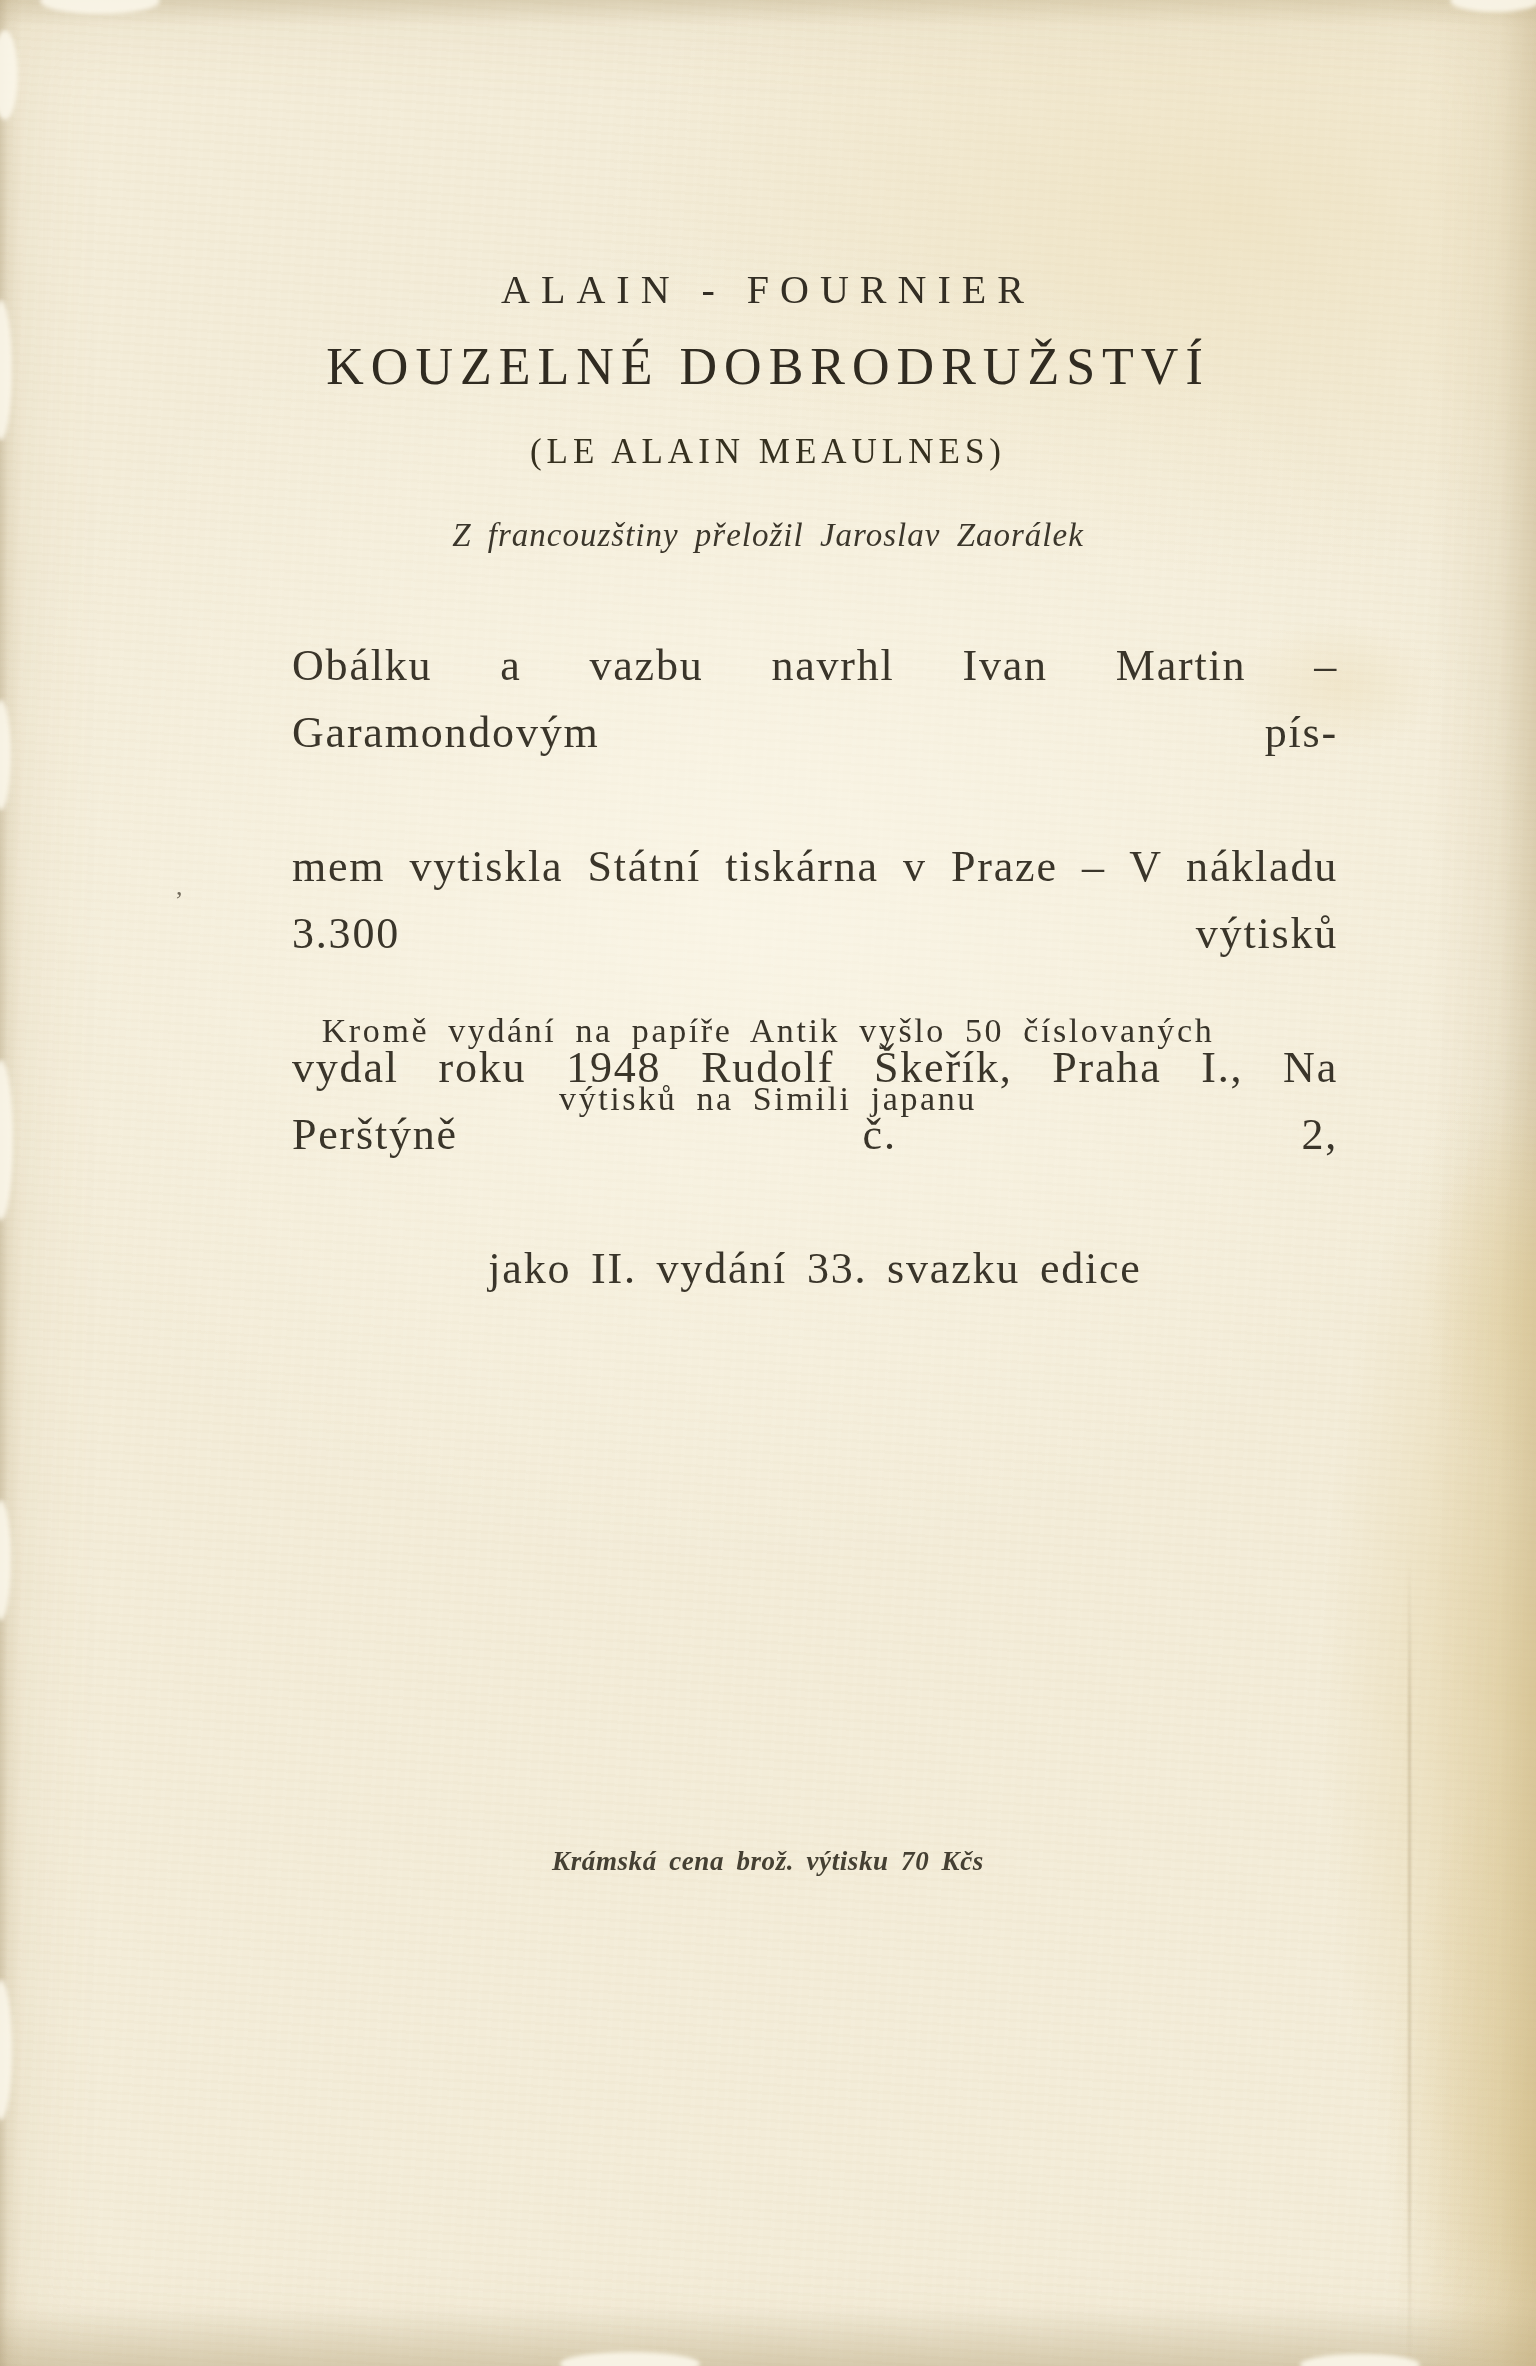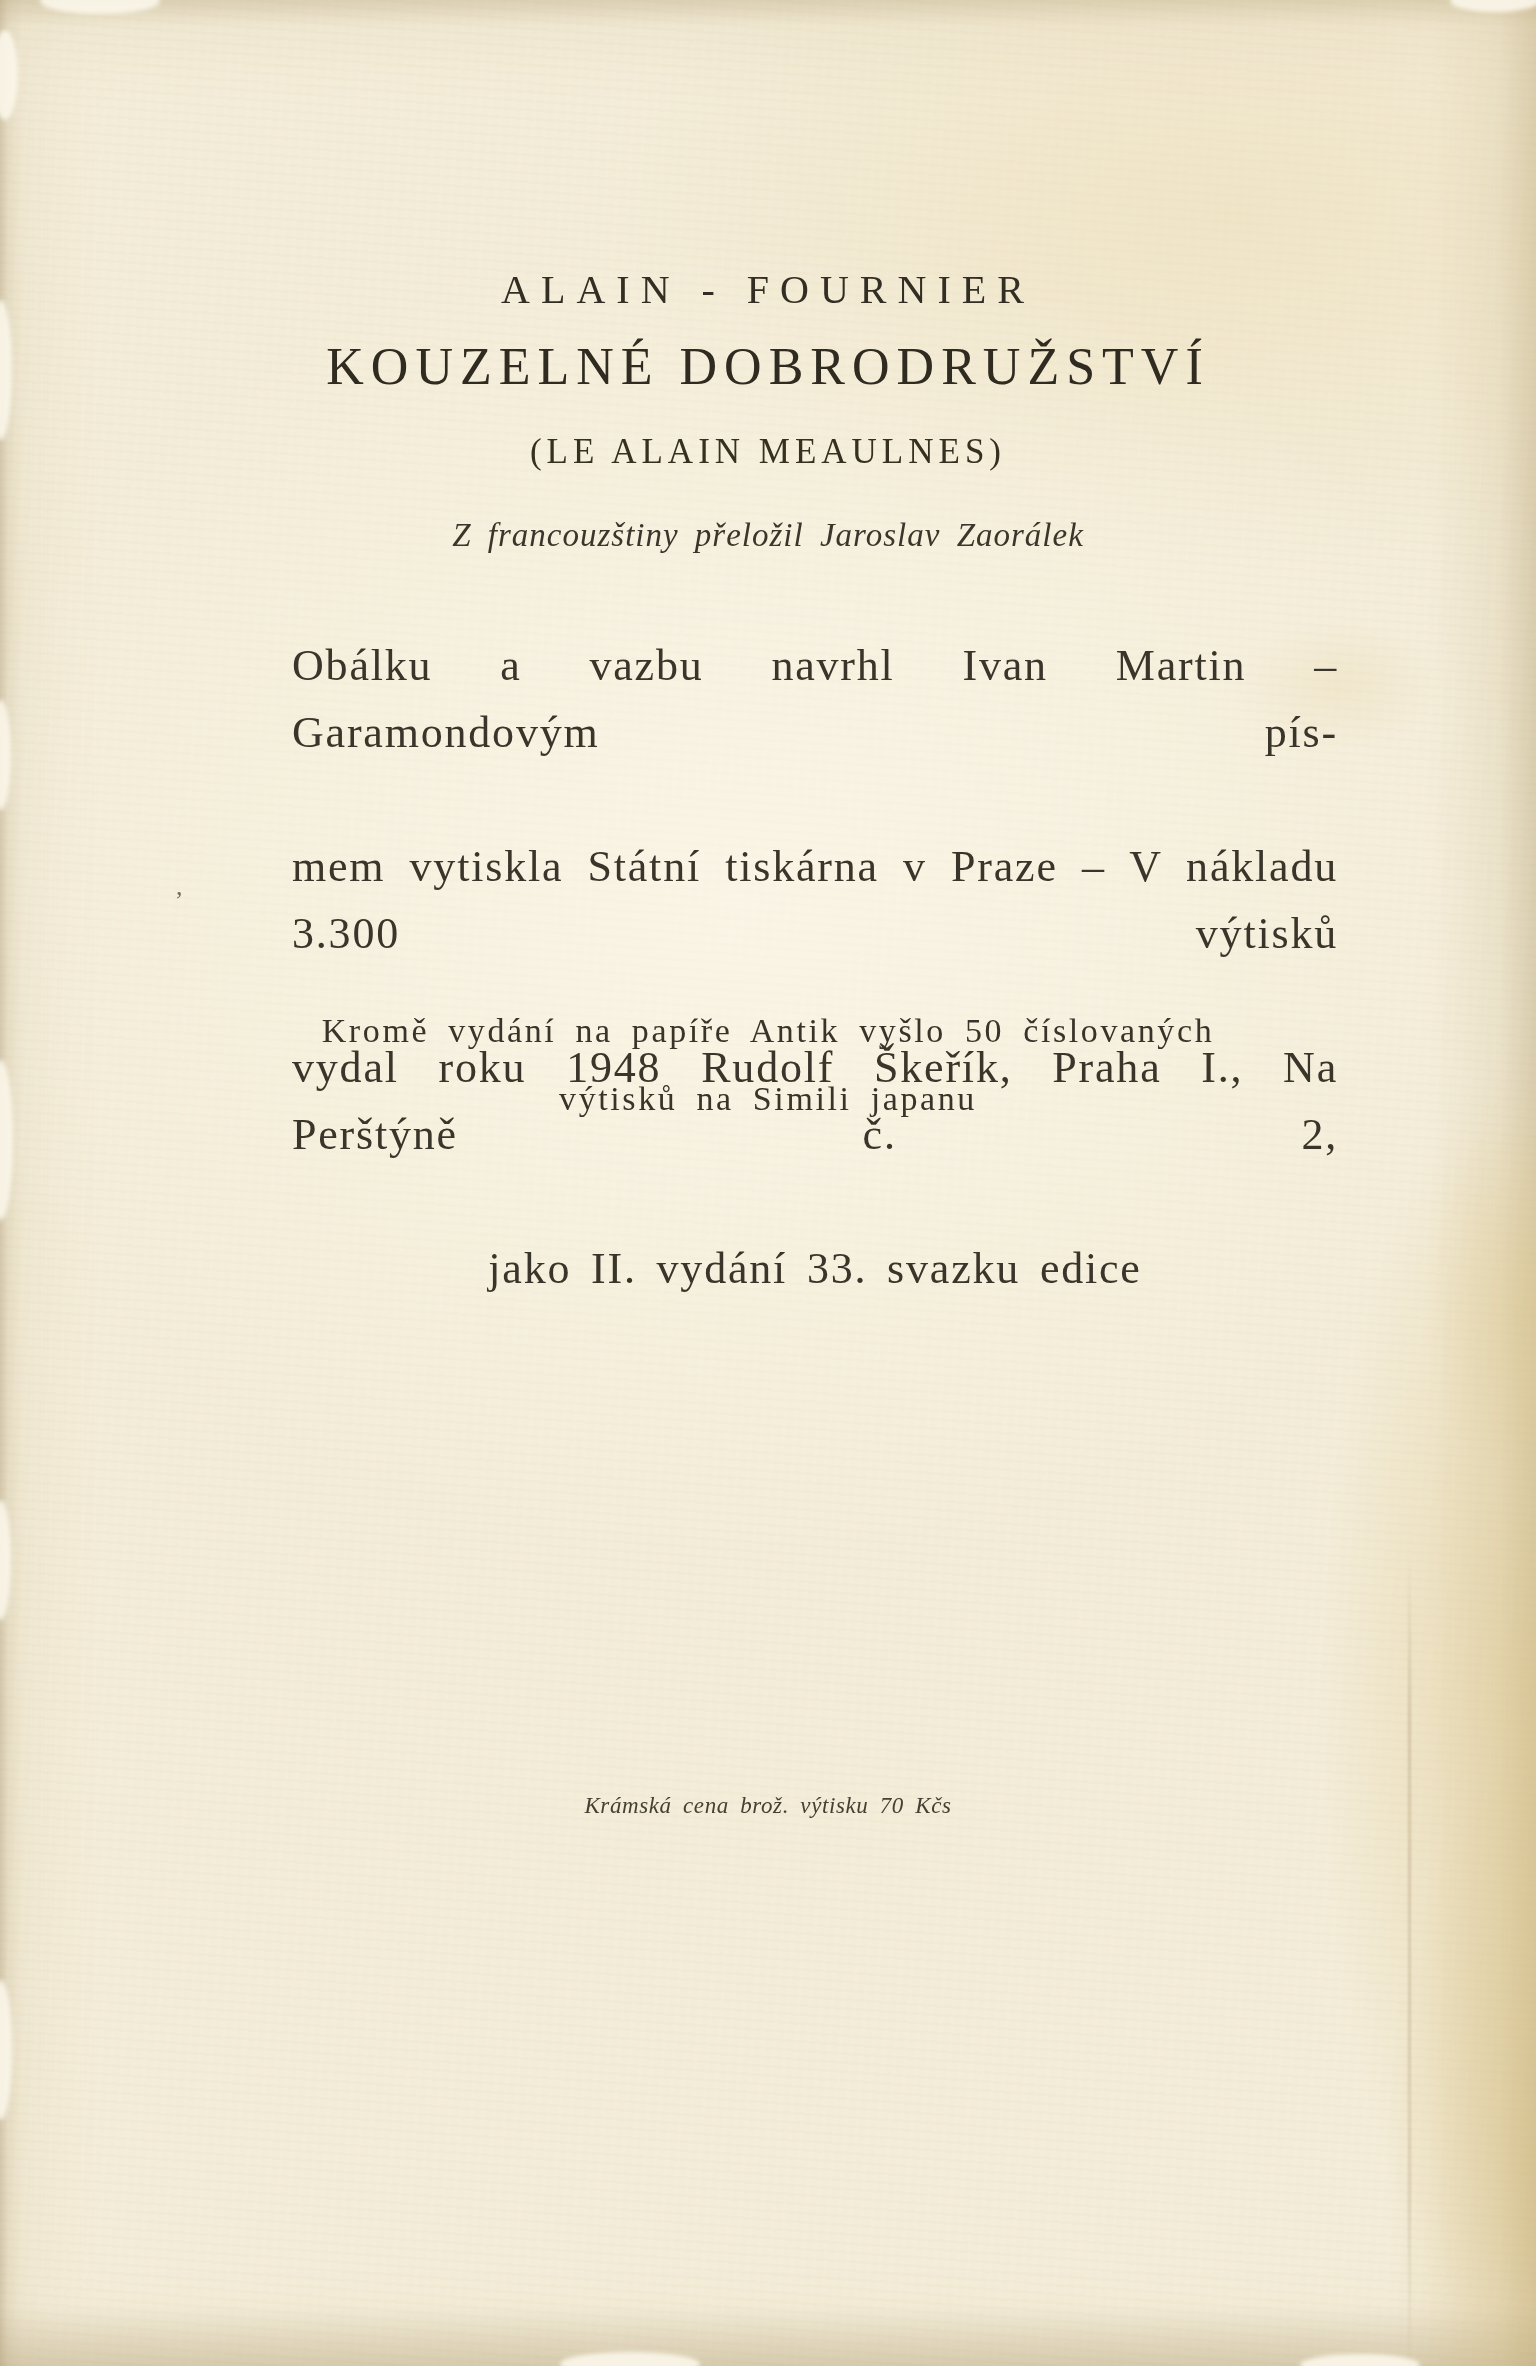--- a/index.html
+++ b/index.html
@@ -122,26 +122,27 @@
   .note1 { top: 1012px; }
   .note2 { top: 1080px; }
   .note1, .note2 {
     font-size: 34px;
     letter-spacing: 2.6px;
     word-spacing: 8px;
     color: #39342a;
   }
 
   .price {
-    top: 1793px;
-    font-size: 23px;
+    top: 1846px;
+    font-size: 27px;
     font-style: italic;
     letter-spacing: 0.6px;
     word-spacing: 5px;
     color: #454033;
+    font-weight: bold;
   }
 
   .margin-speck {
     position: absolute;
     left: 176px;
     top: 872px;
     font-size: 26px;
     color: rgba(70,62,48,0.75);
   }
 </style>

